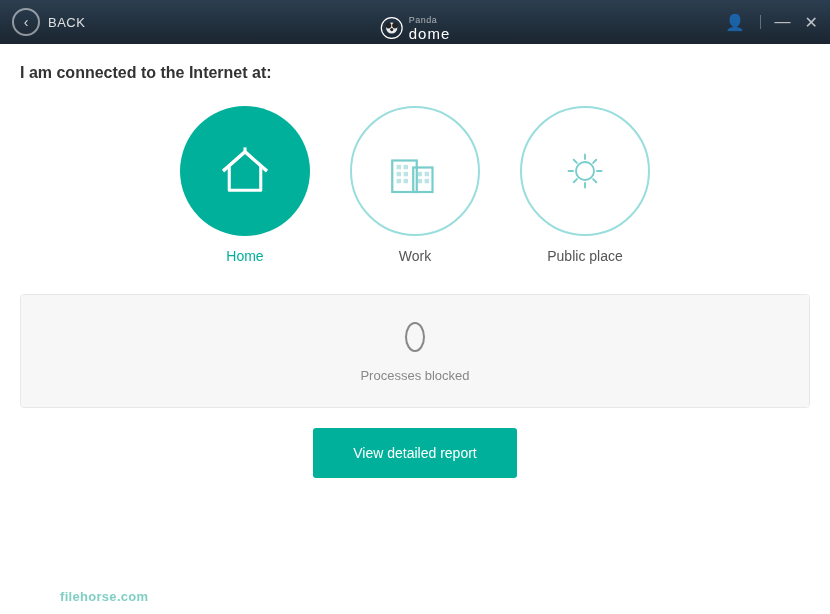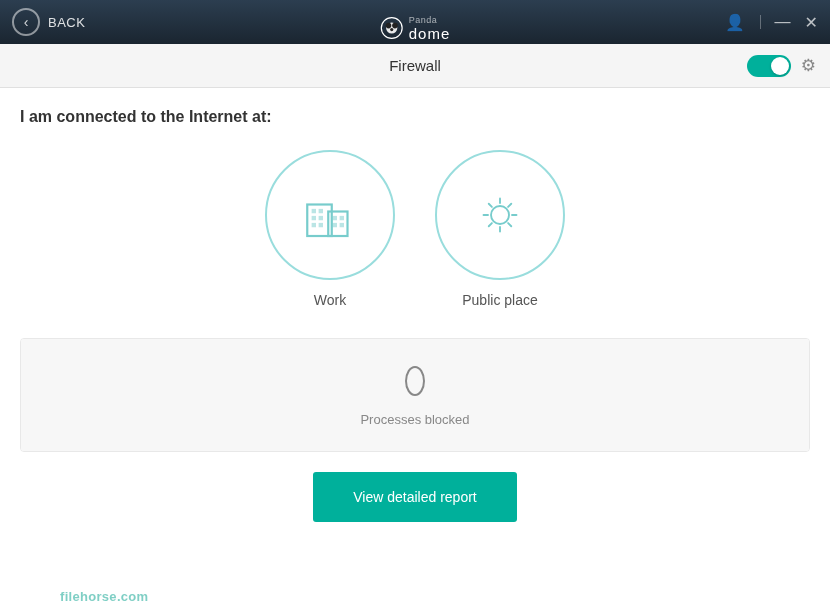--- a/index.html
+++ b/index.html
@@ -308,35 +308,38 @@
       </div>
     </div>
     <div class="title-bar-right">
       <span class="tb-icon">👤</span>
       <div class="tb-divider"></div>
       <span class="tb-icon">—</span>
       <span class="tb-icon">✕</span>
     </div>
   </div>
 
-  <div class="firewall-bar">
-    <span class="firewall-title">Firewall</span>
-    <div class="firewall-controls">
-      <div class="toggle-switch">
-        <div class="toggle-knob"></div>
-      </div>
-      <span class="gear-icon">⚙</span>
-    </div>
-  </div>
 
   <div class="main-content">
     <div class="connection-label">I am connected to the Internet at:</div>
 
     <div class="network-options">
 
+      <div class="network-option">
+        <div class="network-circle active">
+          <svg class="house-svg" viewBox="0 0 80 80">
+            <polyline points="15,40 40,18 65,40" fill="none" stroke="white" stroke-width="3.5" stroke-linejoin="round"></polyline>
+            <polyline points="22,35 22,62 58,62 58,35" fill="none" stroke="white" stroke-width="3.5" stroke-linejoin="round"></polyline>
+            <polyline points="15,40 40,18 65,40" fill="none" stroke="white" stroke-width="3.5" stroke-linejoin="round"></polyline>
+
+            <line x1="40" y1="18" x2="40" y2="13" stroke="white" stroke-width="3.5"></line>
+          </svg>
+        </div>
+        <span class="network-label active">Home</span>
+      </div>
 
       <div class="network-option">
         <div class="network-circle inactive">
           <svg class="building-svg" viewBox="0 0 80 80">
 
             <rect x="14" y="28" width="28" height="36" fill="none" stroke="#7cc" stroke-width="2.5"></rect>
 
             <rect x="38" y="36" width="22" height="28" fill="none" stroke="#7cc" stroke-width="2.5"></rect>
 
             <rect x="19" y="33" width="5" height="5" fill="#7cc" opacity="0.5"></rect>

